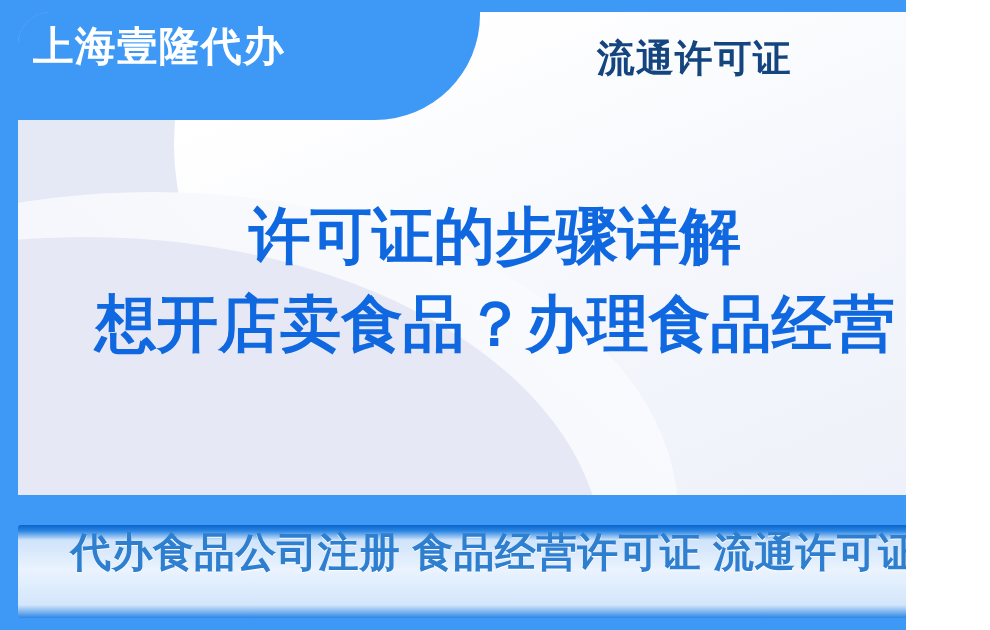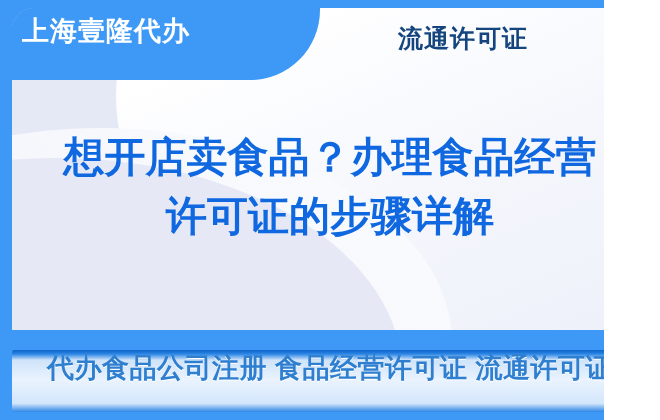--- a/index.html
+++ b/index.html
@@ -219,21 +219,21 @@
     <div class="sweep-bl2"></div>
     <div class="card-blue-notch-fill"></div>
     <div class="card-blue-notch"></div>
   </div>
 
   <div class="brand-text">上海壹隆代办</div>
 
   <div class="slogan">流通许可证</div>
 
   <div class="headline">
+    <span class="line">许可证的步骤详解</span>
     <span class="line">想开店卖食品？办理食品经营</span>
-    <span class="line">许可证的步骤详解</span>
   </div>
 
   <div class="footer-bar">
     <span class="footer-text">代办食品公司注册 食品经营许可证 流通许可证</span>
   </div>
 
 </div>
 
 </body></html>

